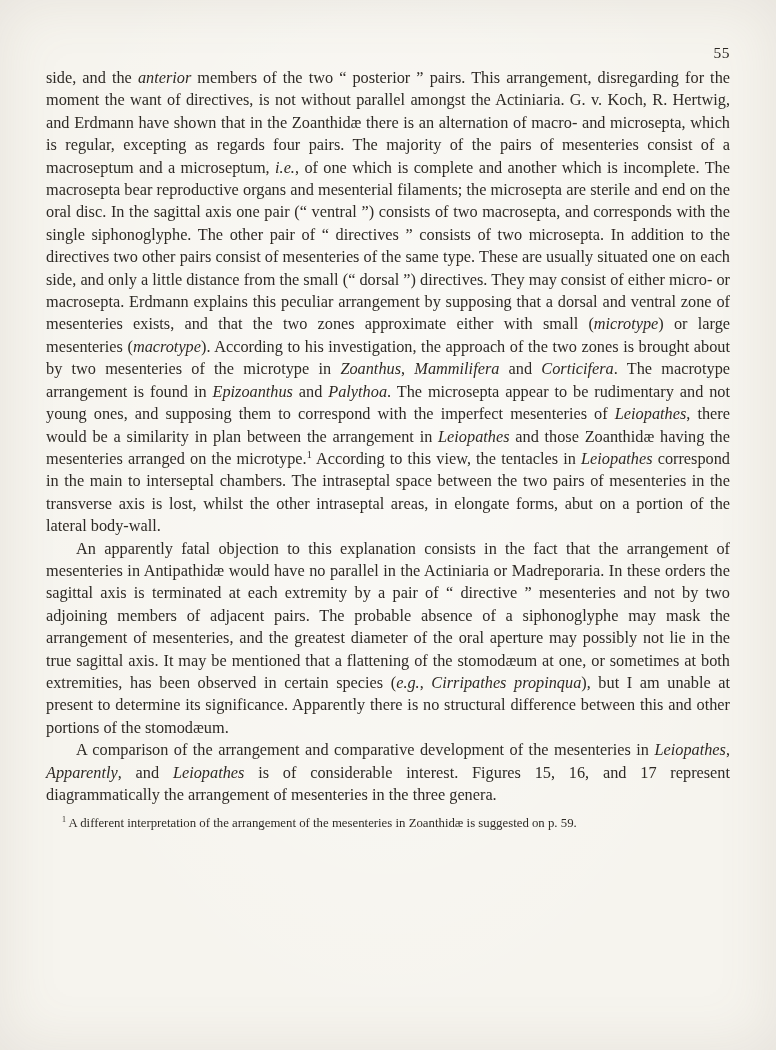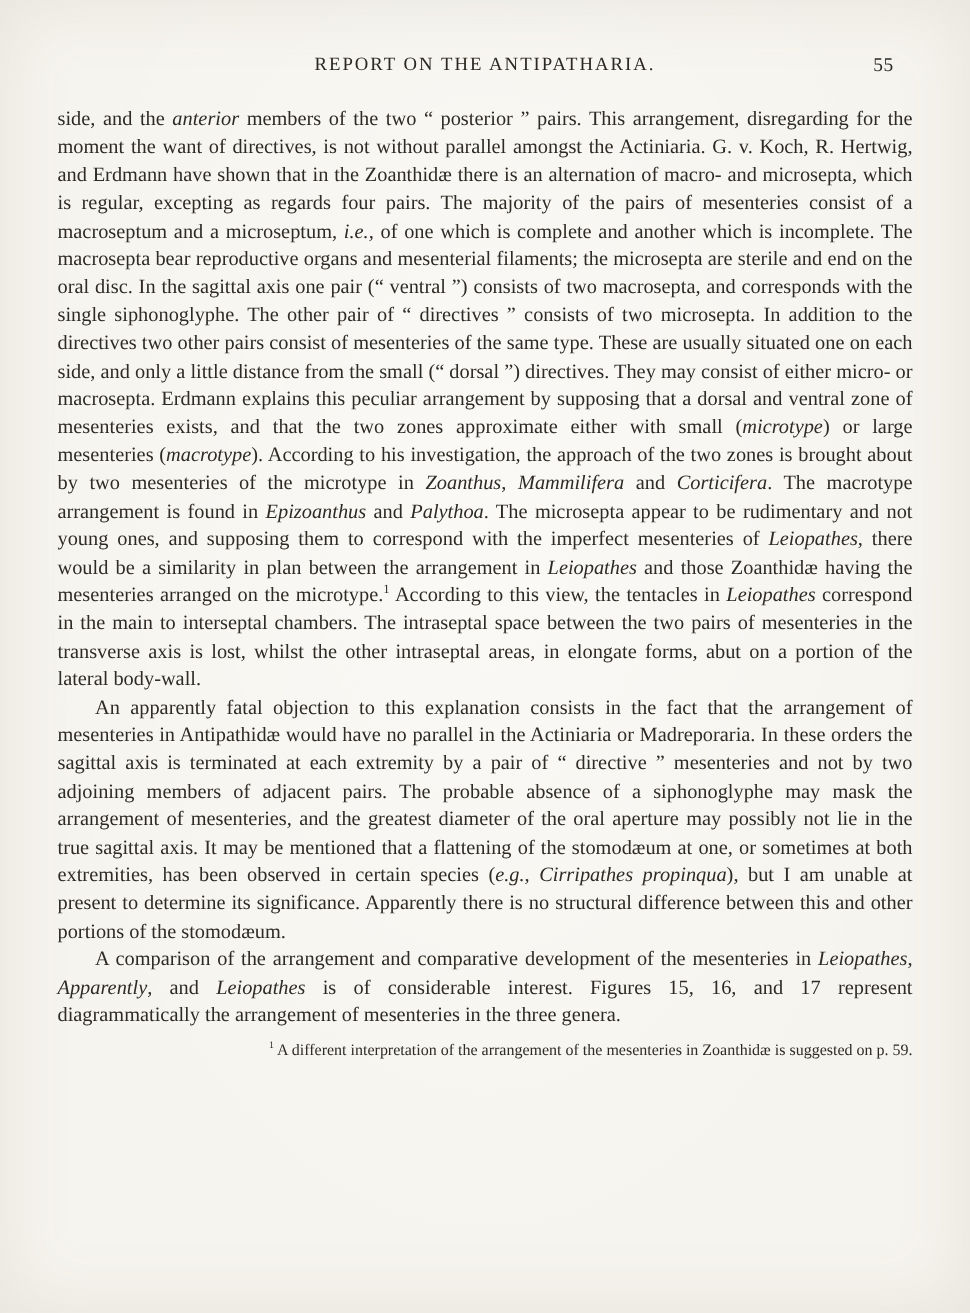--- a/index.html
+++ b/index.html
@@ -23,21 +23,21 @@
     position: relative;
     text-align: center;
     font-size: 15px;
     letter-spacing: 1.6px;
     color: #2c2823;
     margin-bottom: 23px;
     white-space: nowrap;
   }
   .page-number {
     position: absolute;
-    right: 15px; top: 0;
+    right: 0; top: 0;
     letter-spacing: 0.5px;
     font-size: 15.5px;
   }
   .body-text {
     font-size: 16.3px;
     line-height: 22.4px;
     text-align: justify;
     color: #2e2a25;
   }
   .body-text p.para { margin: 0; }
@@ -46,31 +46,30 @@
   sup {
     font-size: 0.62em;
     vertical-align: super;
     line-height: 0;
   }
   .footnote {
     margin-top: 9px;
     padding-left: 16px;
     font-size: 12.8px;
     line-height: 17px;
-    text-align: right;
+    text-align: left;
     color: #2e2a25;
   }
 </style>
 </head>
 <body>
 
 <div class="page">
 
   <div class="running-header">
-    <span>REPORT ON THE ANTIPATHARIA.</span>
     <span class="page-number">55</span>
   </div>
 
   <div class="body-text">
       <p class="para"><span>side, and the </span><em>anterior</em><span> members of the two “ posterior ” pairs.  This arrangement, disregarding for the moment the want of directives, is not without parallel amongst the Actiniaria.  G. v. Koch, R. Hertwig, and Erdmann have shown that in the Zoanthidæ there is an alternation of macro- and microsepta, which is regular, excepting as regards four pairs.  The majority of the pairs of mesenteries consist of a macroseptum and a microseptum, </span><em>i.e.</em><span>, of one which is complete and another which is incomplete.  The macrosepta bear reproductive organs and mesenterial filaments; the microsepta are sterile and end on the oral disc.  In the sagittal axis one pair (“ ventral ”) consists of two macrosepta, and corresponds with the single siphonoglyphe.  The other pair of “ directives ” consists of two microsepta.  In addition to the directives two other pairs consist of mesenteries of the same type.  These are usually situated one on each side, and only a little distance from the small (“ dorsal ”) directives.  They may consist of either micro- or macrosepta.  Erdmann explains this peculiar arrangement by supposing that a dorsal and ventral zone of mesenteries exists, and that the two zones approximate either with small (</span><em>microtype</em><span>) or large mesenteries (</span><em>macrotype</em><span>).  According to his investigation, the approach of the two zones is brought about by two mesenteries of the microtype in </span><em>Zoanthus</em><span>, </span><em>Mammilifera</em><span> and </span><em>Corticifera</em><span>.  The macrotype arrangement is found in </span><em>Epizoanthus</em><span> and </span><em>Palythoa</em><span>.  The microsepta appear to be rudimentary and not young ones, and supposing them to correspond with the imperfect mesenteries of </span><em>Leiopathes</em><span>, there would be a similarity in plan between the arrangement in </span><em>Leiopathes</em><span> and those Zoanthidæ having the mesenteries arranged on the microtype.</span><sup>1</sup><span>  According to this view, the tentacles in </span><em>Leiopathes</em><span> correspond in the main to interseptal chambers.  The intraseptal space between the two pairs of mesenteries in the transverse axis is lost, whilst the other intraseptal areas, in elongate forms, abut on a portion of the lateral body-wall.</span></p>
       <p class="para indent"><span>An apparently fatal objection to this explanation consists in the fact that the arrangement of mesenteries in Antipathidæ would have no parallel in the Actiniaria or Madreporaria.  In these orders the sagittal axis is terminated at each extremity by a pair of “ directive ” mesenteries and not by two adjoining members of adjacent pairs.  The probable absence of a siphonoglyphe may mask the arrangement of mesenteries, and the greatest diameter of the oral aperture may possibly not lie in the true sagittal axis.  It may be mentioned that a flattening of the stomodæum at one, or sometimes at both extremities, has been observed in certain species (</span><em>e.g.</em><span>, </span><em>Cirripathes propinqua</em><span>), but I am unable at present to determine its significance.  Apparently there is no structural difference between this and other portions of the stomodæum.</span></p>
       <p class="para indent"><span>A comparison of the arrangement and comparative development of the mesenteries in </span><em>Leiopathes</em><span>, </span><em>Apparently</em><span>, and </span><em>Leiopathes</em><span> is of considerable interest.  Figures 15, 16, and 17 represent diagrammatically the arrangement of mesenteries in the three genera.</span></p>
     </div>
 
   <div class="footnote"><sup>1</sup><span> A different interpretation of the arrangement of the mesenteries in Zoanthidæ is suggested on p. 59.</span></div>

